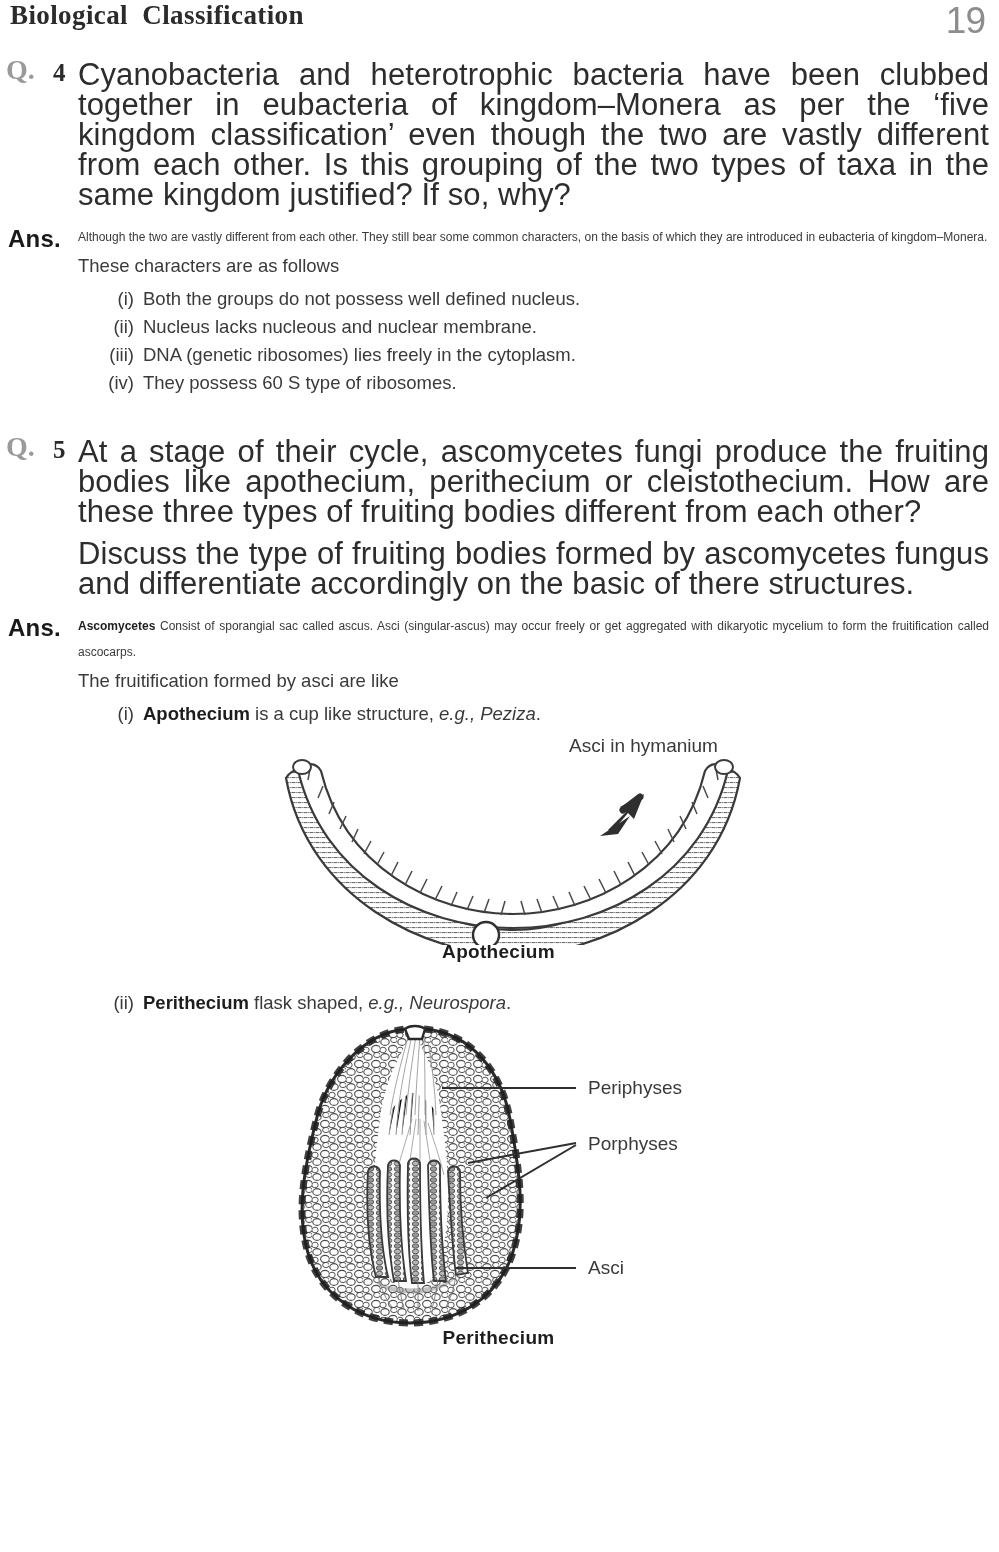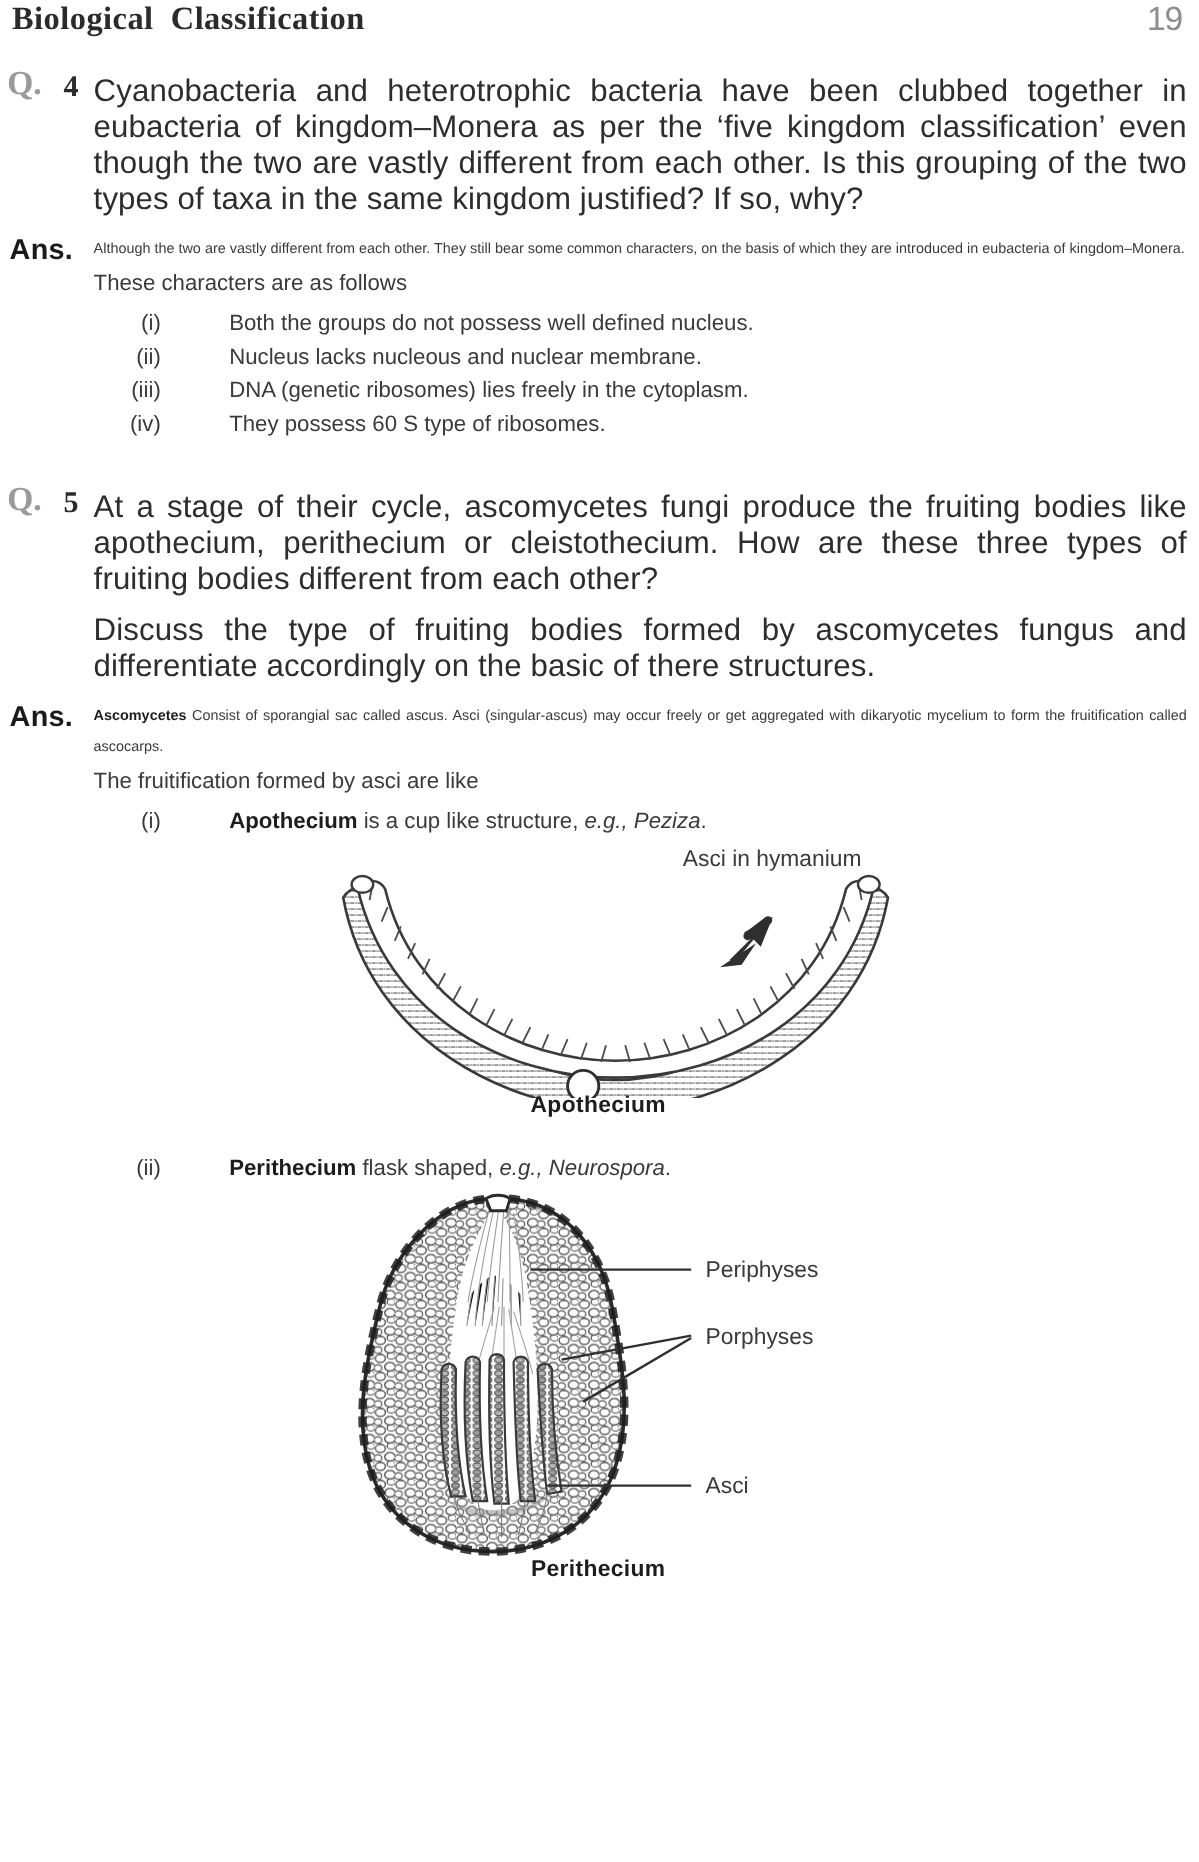--- a/index.html
+++ b/index.html
@@ -38,21 +38,21 @@
     font-size: 27px;
     letter-spacing: 0.4px;
     color: #2b2b2b;
     white-space: pre;
   }
   .header-page {
     position: absolute;
     right: 6px;
     top: 0px;
     font-family: "Liberation Sans", sans-serif;
-    font-size: 28px;
+    font-size: 37px;
     color: #8d8d8d;
     letter-spacing: -1px;
   }
 
   
   .q-block {
     position: relative;
     margin-top: 12px;
   }
   .q-mark {
@@ -75,21 +75,21 @@
     font-size: 25px;
     color: #2b2b2b;
     line-height: 1;
   }
   .q-body {
     margin-left: 72px;
     margin-right: 2px;
   }
   .q-text {
     font-family: "Liberation Sans Narrow", "Liberation Sans", sans-serif;
-    font-size: 26px;
+    font-size: 31px;
     line-height: 30px;
     color: #2d2d2d;
     text-align: justify;
     text-justify: inter-word;
     letter-spacing: 0.1px;
   }
   .q-sub {
     margin-top: 12px;
   }
 
@@ -143,21 +143,20 @@
     width: 56px;
     text-align: right;
     padding-right: 9px;
     font-size: 18.5px;
     color: #3a3a3a;
     flex: 0 0 auto;
   }
   .rtext {
     font-size: 18.5px;
     color: #3a3a3a;
-    margin-left: 48px;
   }
   .rtext b {
     color: #1d1d1d;
     font-weight: bold;
   }
   .rtext i {
     font-style: italic;
   }
 
   

